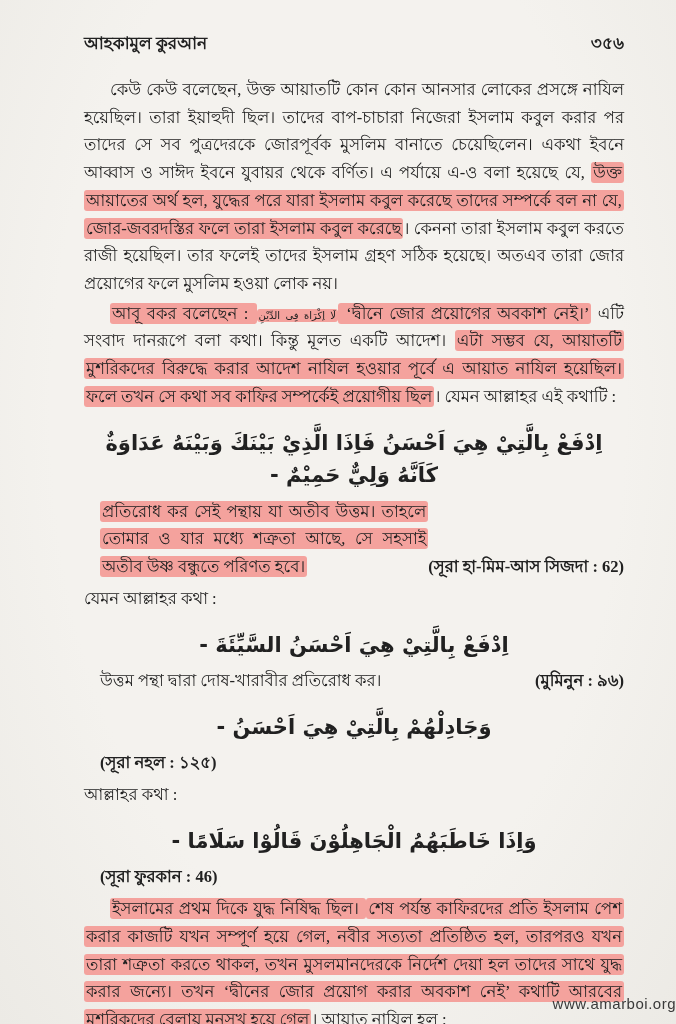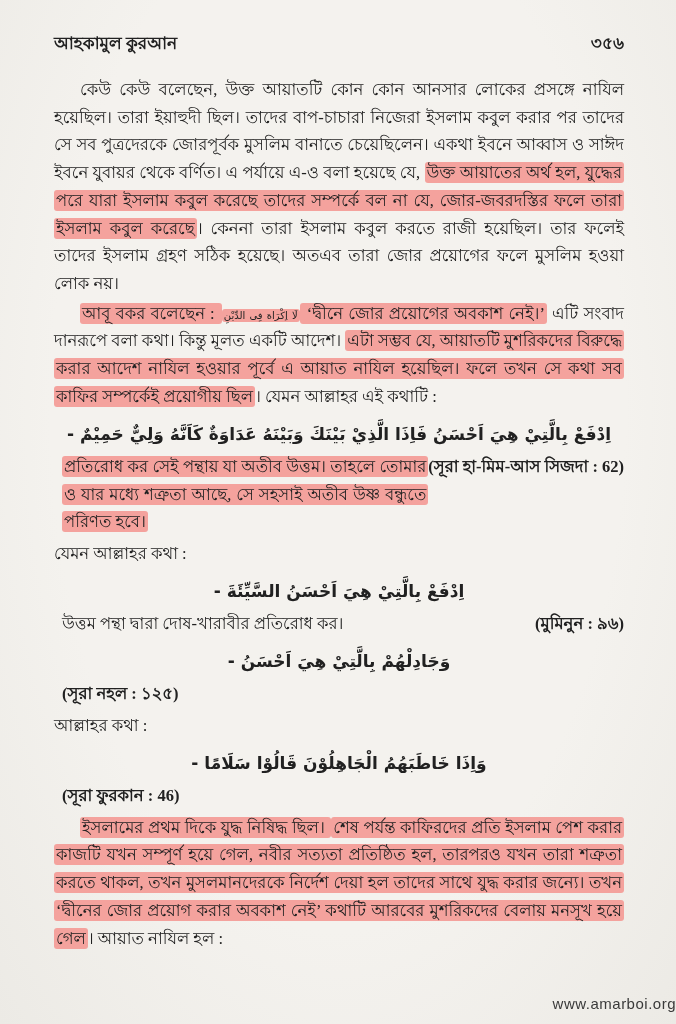--- a/index.html
+++ b/index.html
@@ -3,21 +3,21 @@
 <meta charset="utf-8">
 <style>
   html,body{margin:0;padding:0;}
   body{
     width:676px;height:1024px;overflow:hidden;
     font-family:"Liberation Serif","DejaVu Sans",serif;
     background:#e8e6e2;
   }
   .page{
     position:relative;width:676px;height:1024px;box-sizing:border-box;
-    padding:30px 52px 0 54px;
+    padding:30px 52px 0 84px;
     background:radial-gradient(ellipse at 50% 40%, #f4f2ee 60%, #eceae5 100%);
     color:var(--ink,#212121);
   }
   .header{
     display:flex;justify-content:space-between;align-items:baseline;
     font-size:17px;font-weight:bold;margin-bottom:18px;
   }
   .pagebody{font-size:16.5px;line-height:1.68;}
   .para{text-align:justify;margin:0 0 2px 0;}
   .para.indent{text-indent:26px;}
@@ -29,26 +29,26 @@
     -webkit-box-decoration-break:clone;
   }
   .ar{
     font-family:"DejaVu Sans",sans-serif;
     font-size:10px;
     unicode-bidi:embed;
   }
   .arabic{
     direction:rtl;text-align:center;
     font-family:"DejaVu Sans",sans-serif;
-    font-size:17px;font-weight:bold;line-height:1.55;
-    margin:10px 0 6px 0;
+    font-size:21px;font-weight:bold;line-height:1.55;
+    margin:16px 0 6px 0;
   }
   .trans{
-    display:flex;justify-content:space-between;
-    margin:0 0 4px 8px;
+    display:flex;justify-content:space-between;align-items:flex-end;
+    margin:0 0 4px 16px;
   }
   .trans-text{text-align:justify;}
   .ref{white-space:nowrap;font-weight:bold;}
   .footer{
     position:absolute;left:0;bottom:12px;width:100%;
     text-align:right;
     font-family:"Liberation Sans",sans-serif;
     font-size:15px;color:#3a3a3a;letter-spacing:.5px;
   }
 </style>

